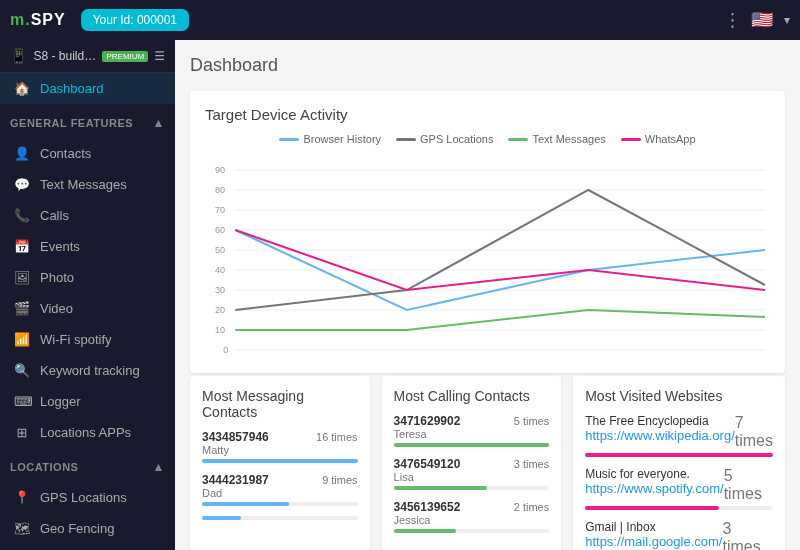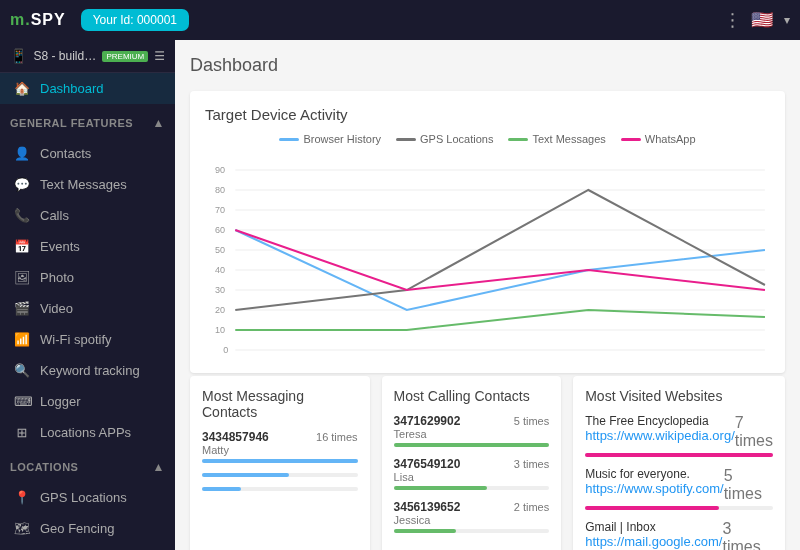--- a/index.html
+++ b/index.html
@@ -240,20 +240,27 @@
               <div class="contact-name">Matty</div>
             </div>
             <div class="contact-times">16 times</div>
           </div>
           <div class="contact-bar-wrap">
             <div class="contact-bar" style="width:100%;background:#64b5f6;"></div>
           </div>
         </div>
 
         <div class="contact-item">
+          <div class="contact-top">
+            <div>
+              <div class="contact-number">3444231987</div>
+              <div class="contact-name">Dad</div>
+            </div>
+            <div class="contact-times">9 times</div>
+          </div>
           <div class="contact-bar-wrap">
             <div class="contact-bar" style="width:56%;background:#64b5f6;"></div>
           </div>
         </div>
 
         <div class="contact-item">
           <div class="contact-bar-wrap">
             <div class="contact-bar" style="width:25%;background:#64b5f6;"></div>
           </div>
         </div>

